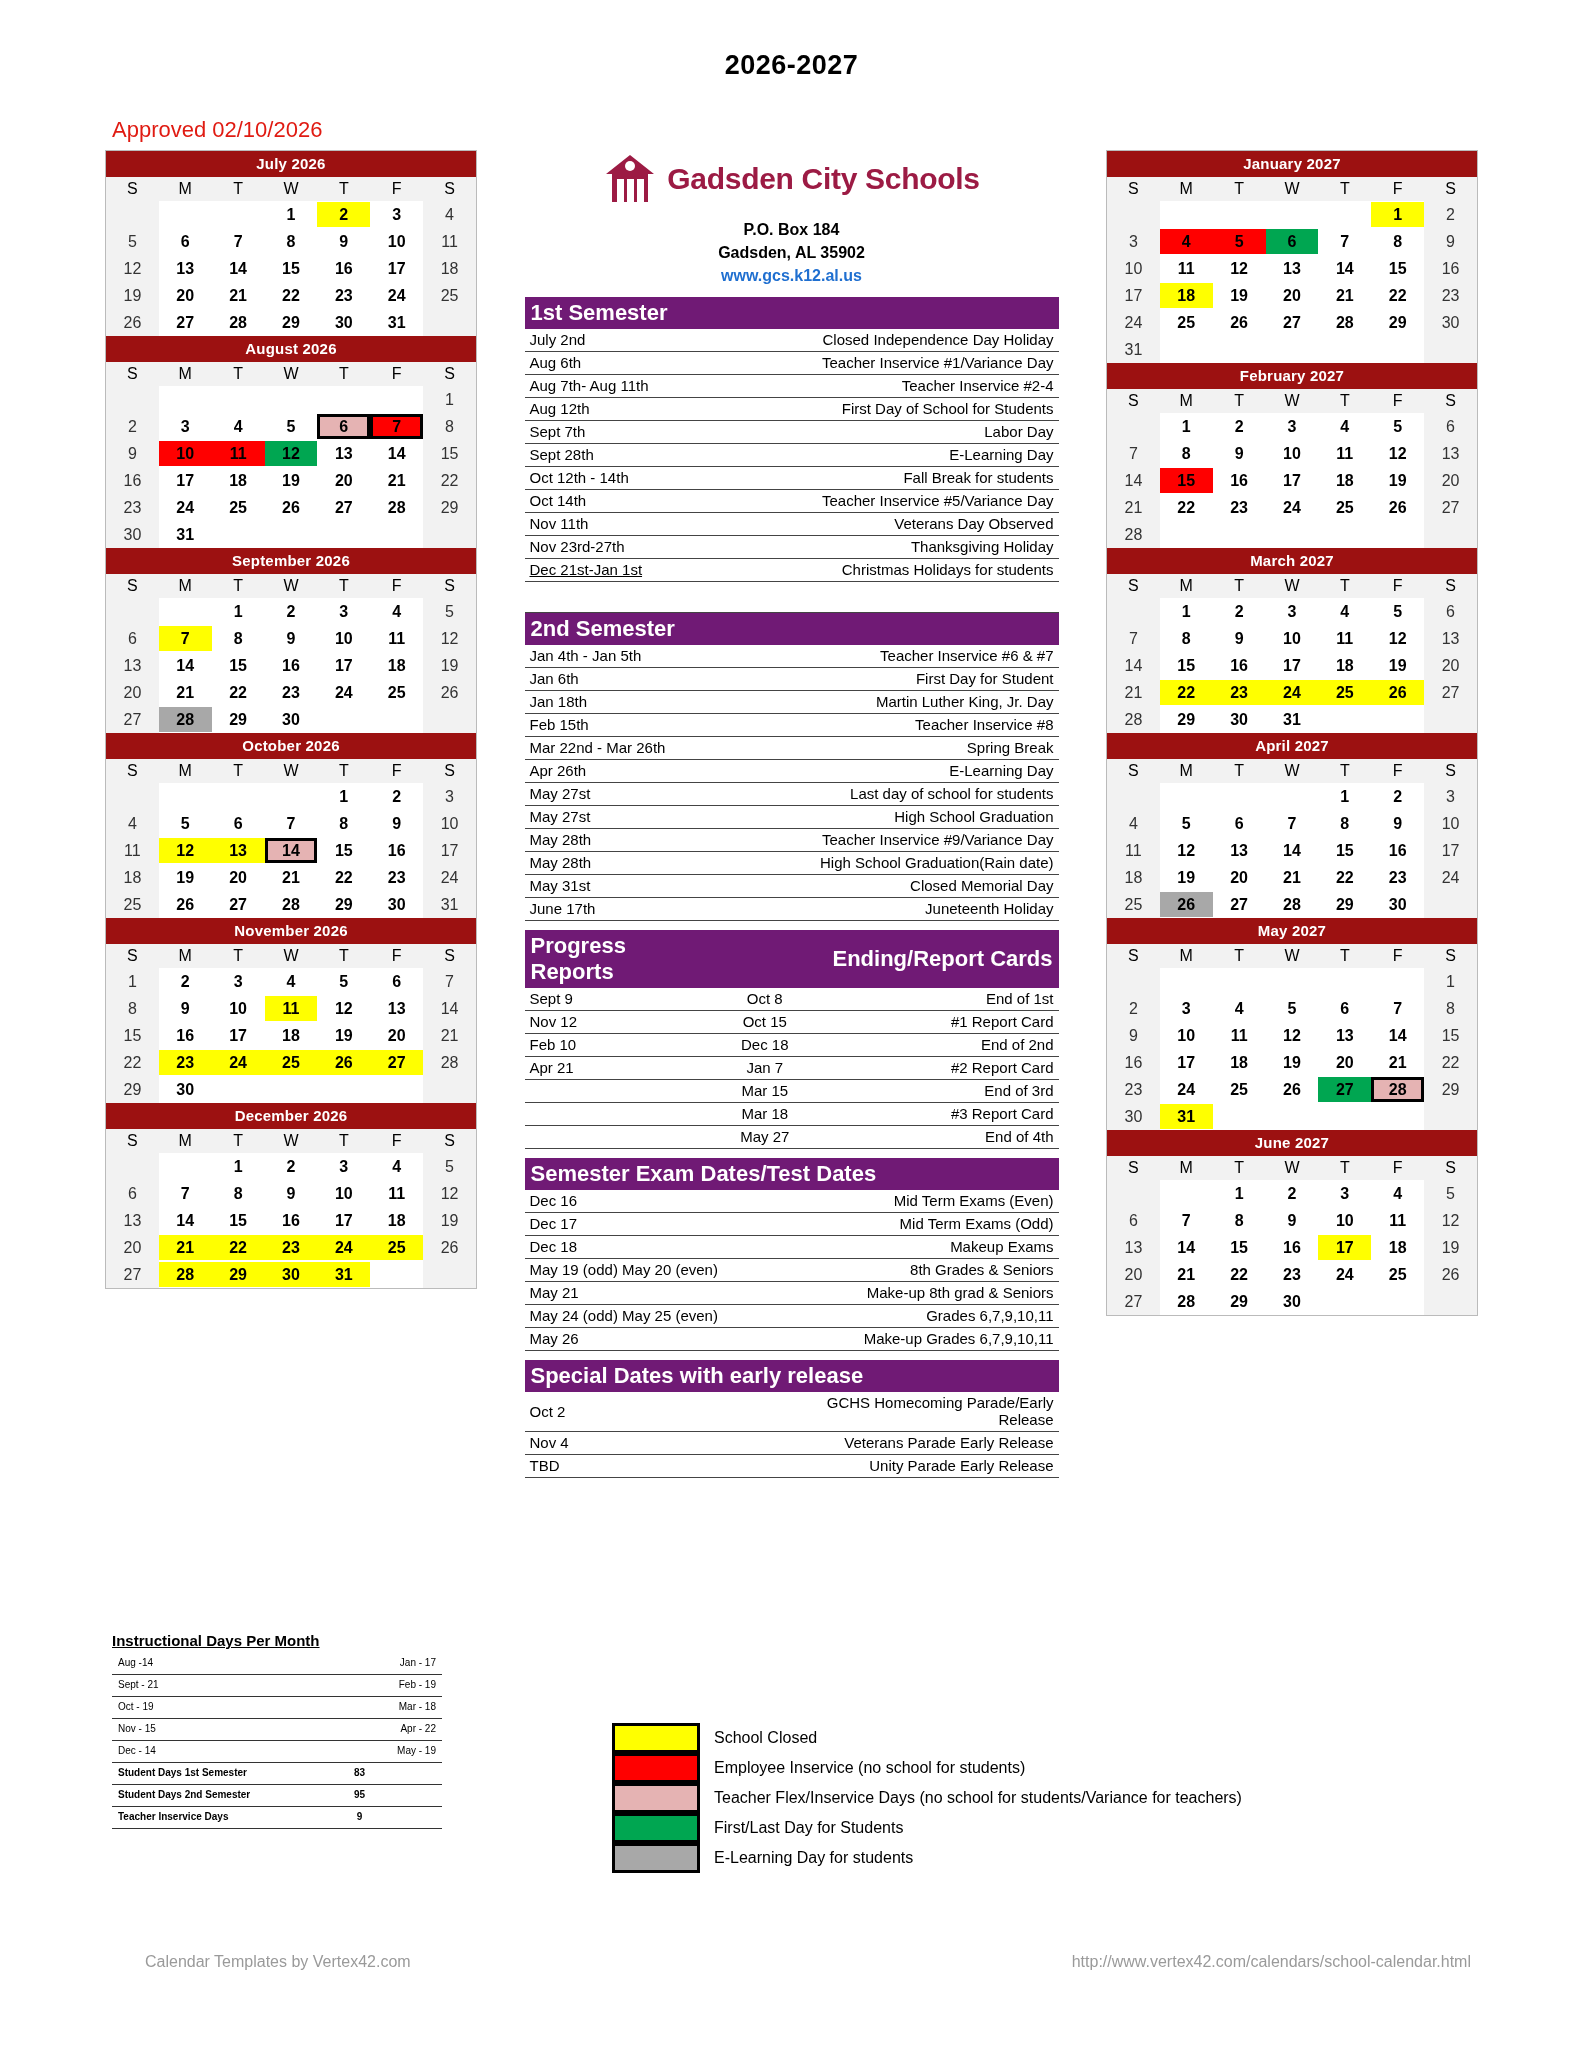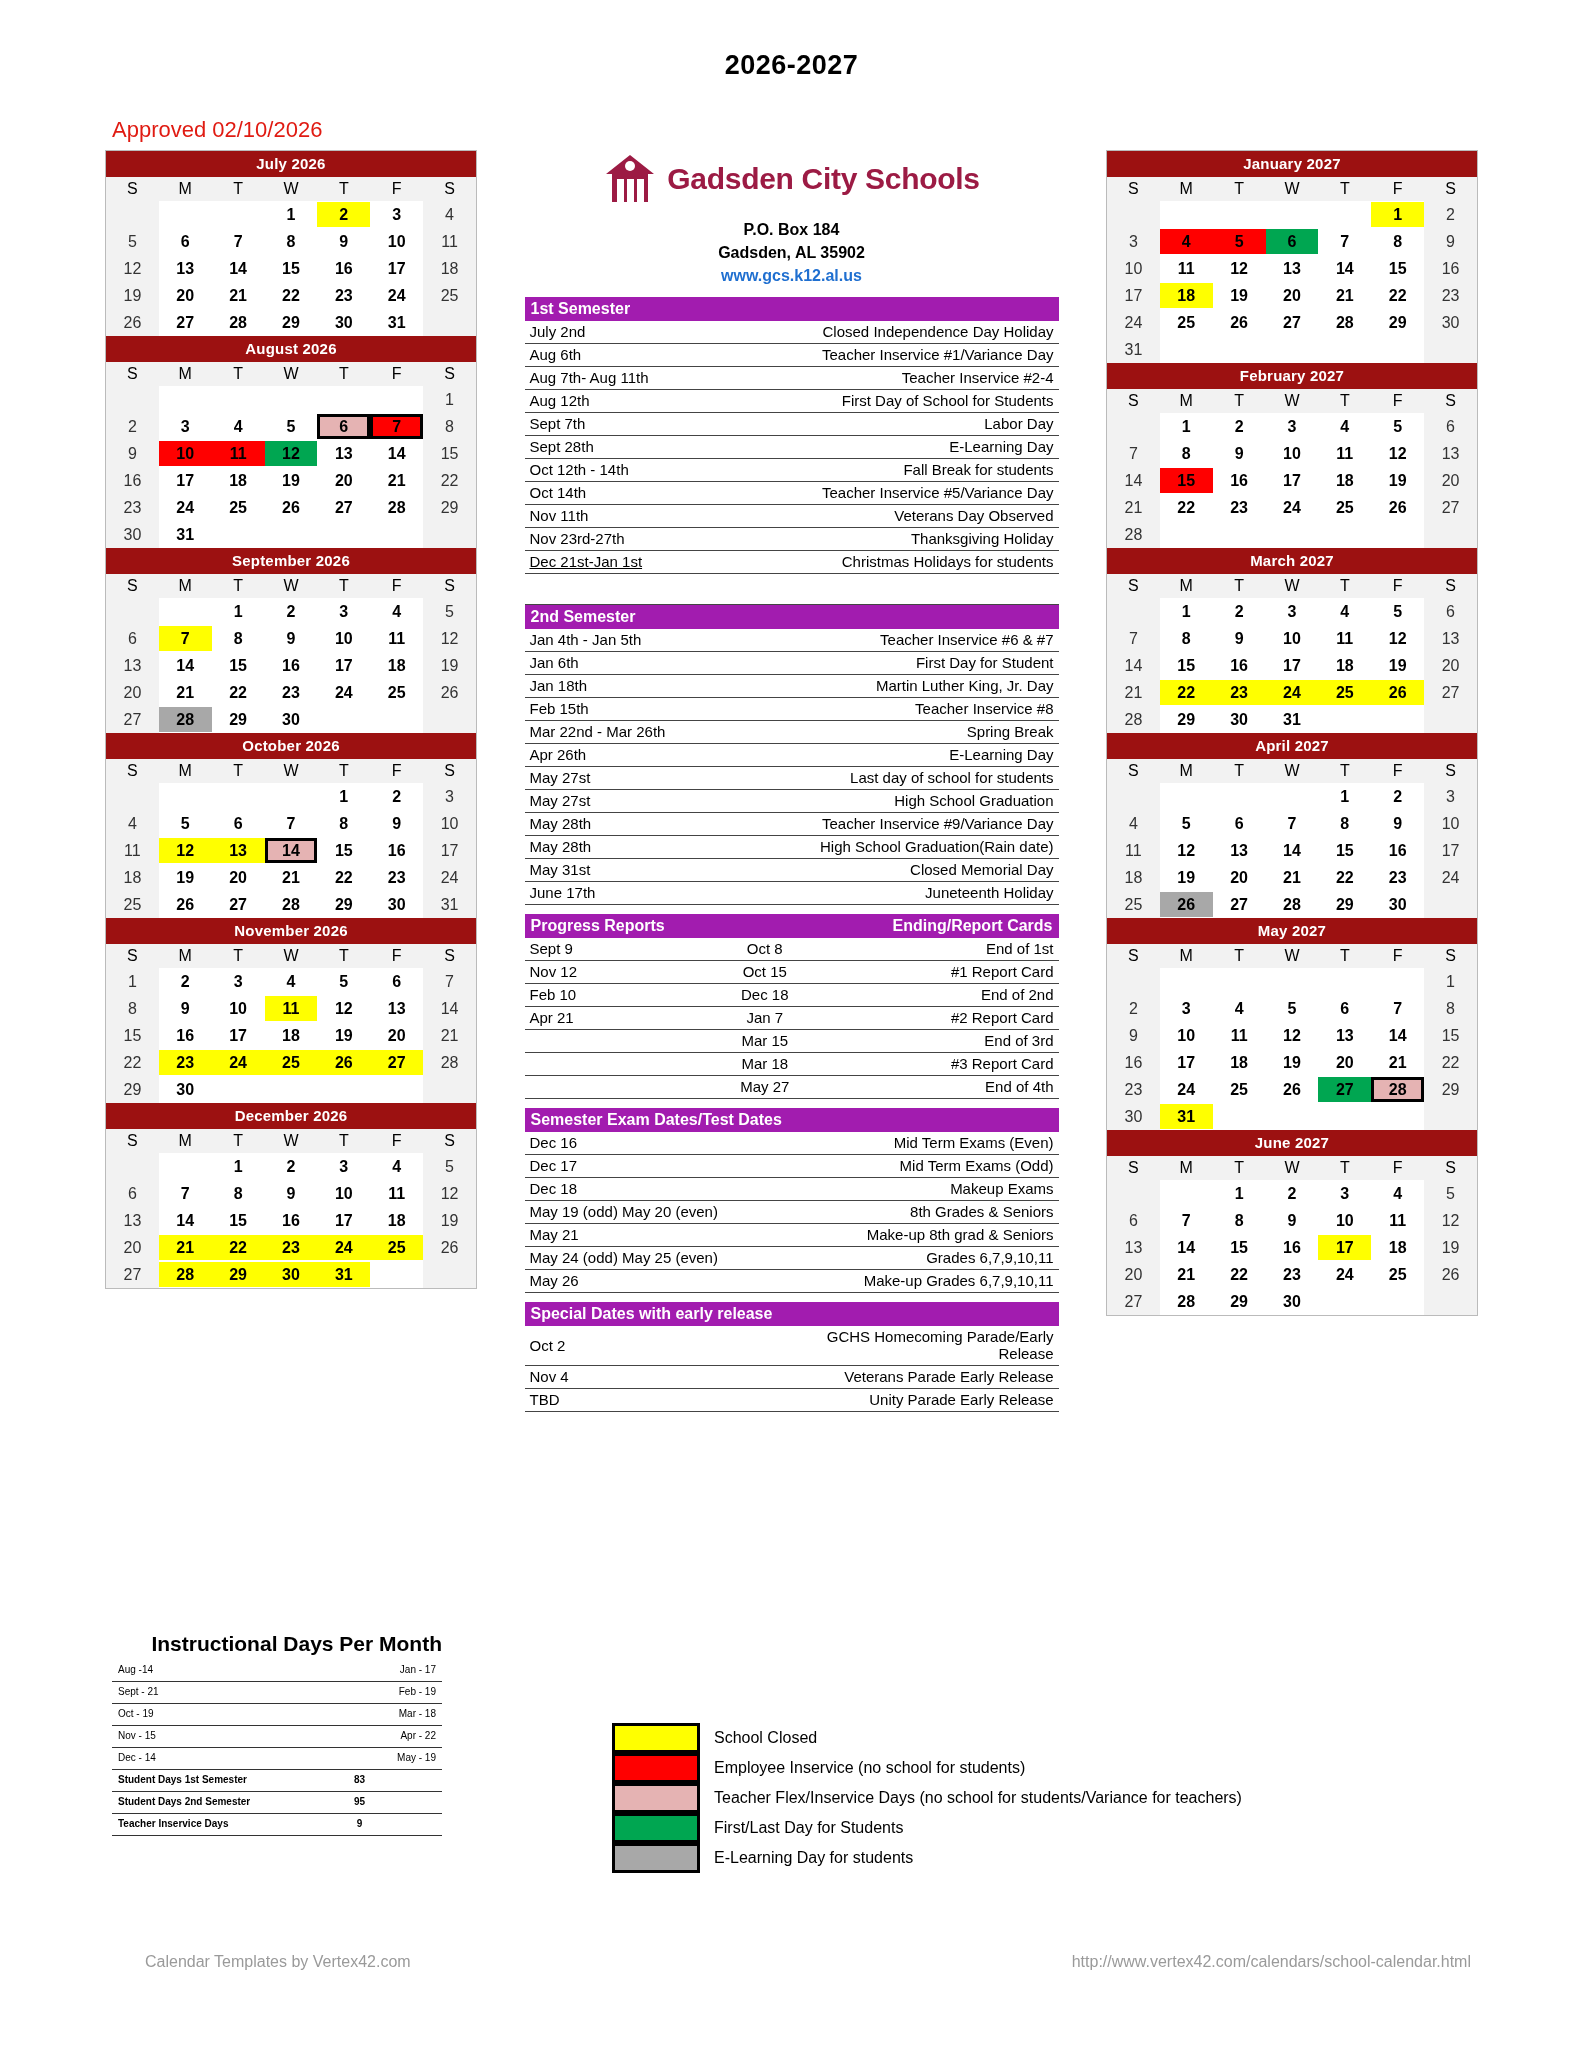--- a/index.html
+++ b/index.html
@@ -99,23 +99,23 @@
   .logo-mark { width:54px; height:54px; position:relative; }
   .logo-text {
     font-size:30px; font-weight:bold; color:#9c1b44;
     letter-spacing:-0.3px;
   }
   .addr { text-align:center; font-size:16px; font-weight:bold; margin-top:12px; line-height:1.45; }
   .addr .url { color:#1f6fd0; font-weight:bold; }
 
   table.ev { width:100%; border-collapse:collapse; table-layout:fixed; margin-top:9px; }
   table.ev th.section {
-    background:#a21caf; color:#fff;
+    background:#701a75; color:#fff;
     text-align:left;
-    font-size:16px; font-weight:bold;
+    font-size:22px; font-weight:bold;
     padding:3px 6px;
   }
   table.ev th.section.right { text-align:right; }
   table.ev td {
     font-size:15px;
     padding:2px 5px 3px 5px;
     border-bottom:1px solid #444;
     height:22px;
     vertical-align:middle;
   }
@@ -125,23 +125,24 @@
   .spacer-row td { border:none; height:14px; }
 
   
   .inst {
     position:absolute;
     left:112px; top:1632px;
     width:330px;
   }
   .inst h3 {
     margin:0 0 3px 0;
-    font-size:21px;
+    font-size:15px;
     font-weight:bold;
-    text-align:right;
+    text-align:left;
+    text-decoration:underline;
   }
   table.inst-t { width:100%; border-collapse:collapse; table-layout:fixed; }
   table.inst-t td {
     font-size:10px;
     padding:3px 6px 4px 6px;
     border-bottom:1px solid #333;
     height:22px;
   }
   table.inst-t td.rt { text-align:right; }
   table.inst-t td.b { font-weight:bold; }

